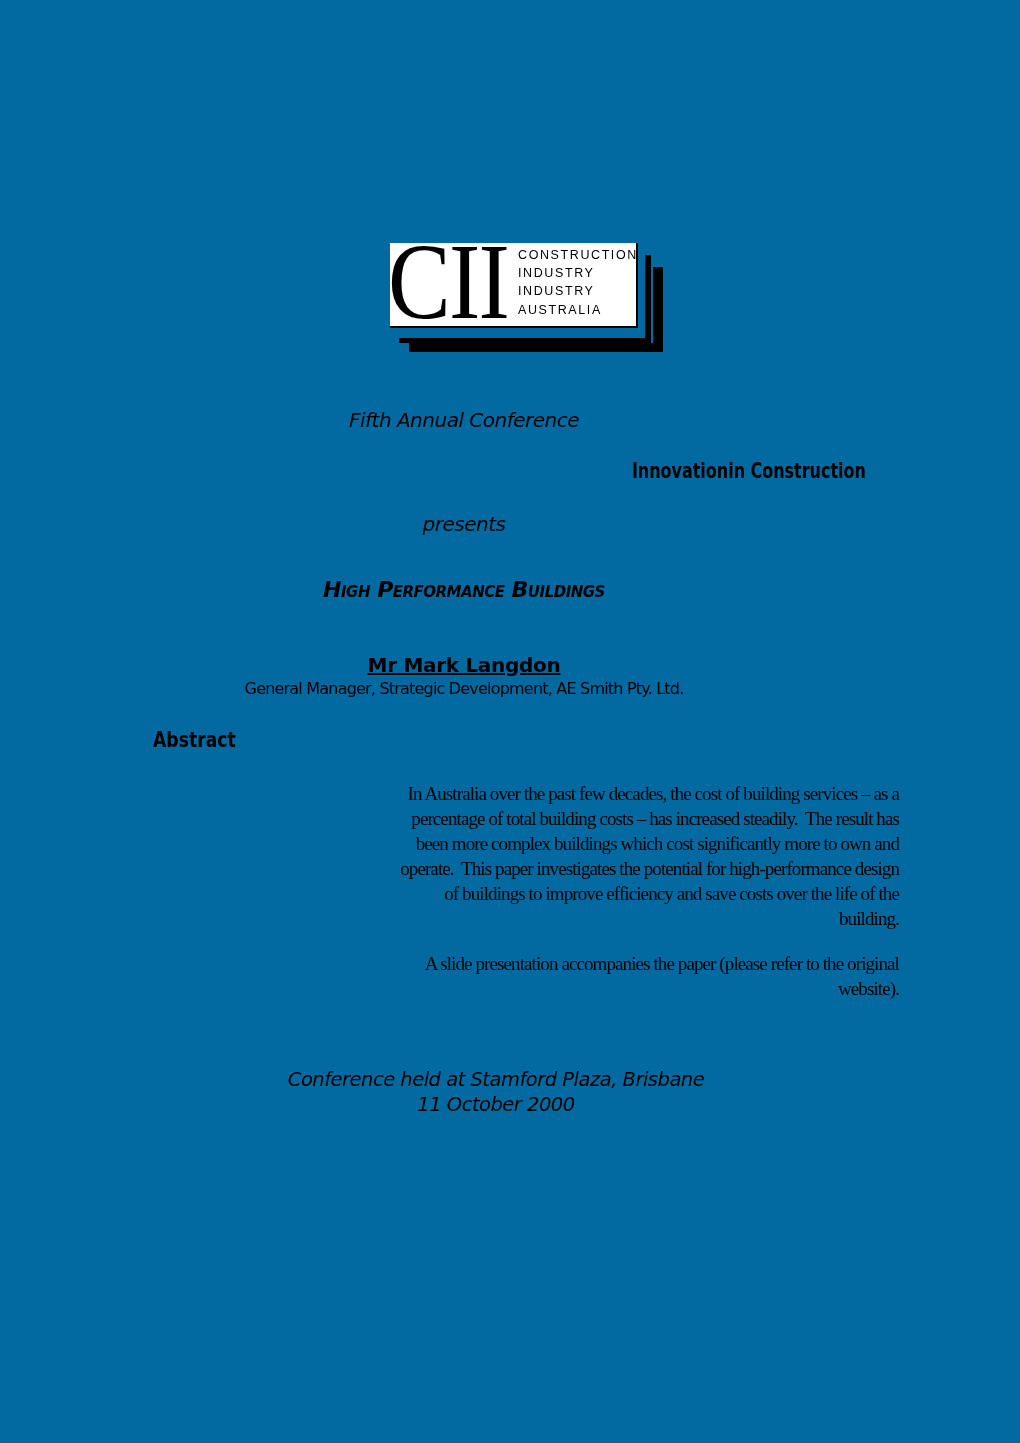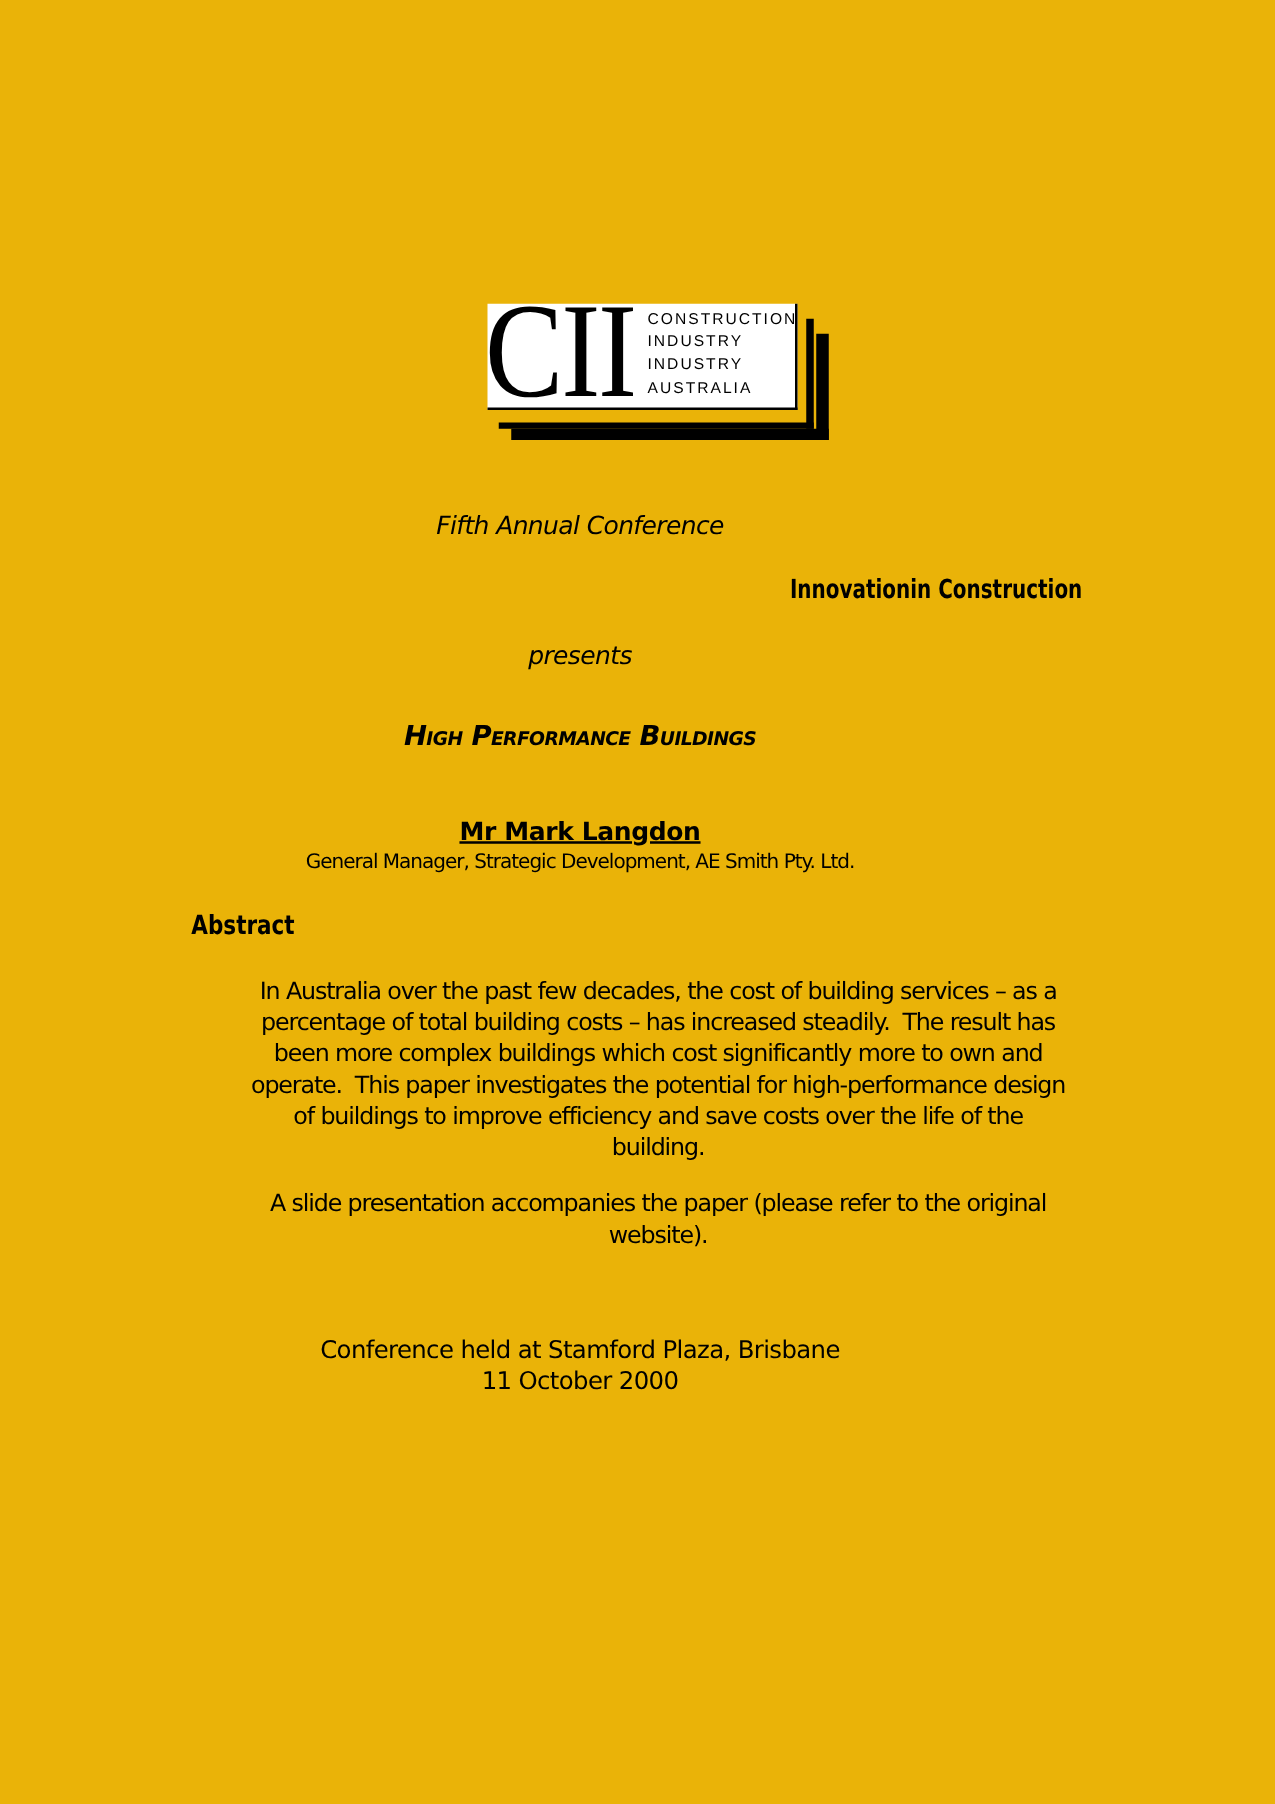--- a/index.html
+++ b/index.html
@@ -1,18 +1,18 @@
 <!DOCTYPE html>
 <html><head>
 <meta charset="utf-8">
 <style>
   html,body { margin:0; padding:0; background:#ffffff; }
   .page {
     position:relative; width:1020px; height:1443px;
-    background:#eab308; color:#000;
+    background:#0369a1; color:#000;
     font-family:"DejaVu Sans", sans-serif;
     overflow:hidden;
   }
 
   
   .logo-frame2 {
     position:absolute; left:399px; top:255px; width:252px; height:88px;
     box-sizing:border-box;
     border-right:6px solid #000; border-bottom:5px solid #000;
   }
@@ -61,28 +61,28 @@
   
   .abstract-heading {
     position:absolute; left:153px; top:727px;
     font-weight:700; font-size:21px; line-height:26px;
     transform:scaleX(0.82); transform-origin:left center;
     white-space:nowrap;
   }
   .body-par {
     position:absolute; left:154px; width:745px;
     font-size:19px; line-height:25px; letter-spacing:-0.9px;
-    white-space:pre-wrap; text-align:center;
+    white-space:pre-wrap; text-align:right;font-family:Liberation Serif, serif;
   }
   .par-1 { top:781px; }
   .par-2 { top:951px; }
 
   .venue {
-    top:1051px; font-size:19.5px; line-height:25px;
-    letter-spacing:-0.5px; white-space:pre-wrap;
+    top:1051px; font-style:italic; font-size:19.5px; line-height:25px;
+    letter-spacing:-0.5px; white-space:pre-wrap;padding-left:32px;
   }
 </style>
 </head>
 <body>
 
 <div class="page">
 
   <div class="logo-frame3"></div>
   <div class="logo-frame2"></div>
   <div class="logo-main">

